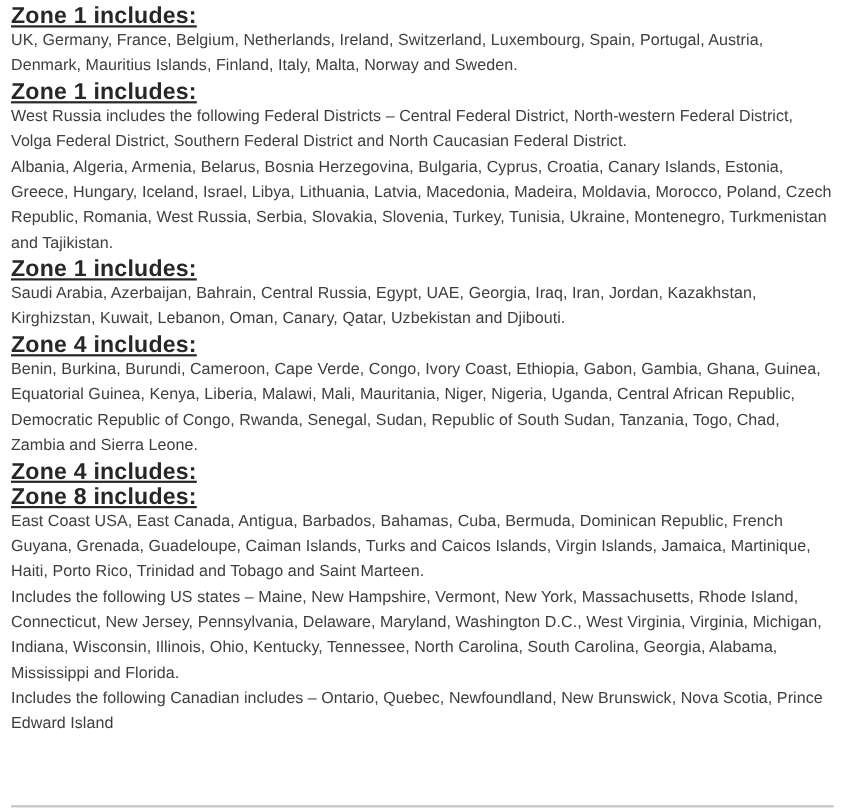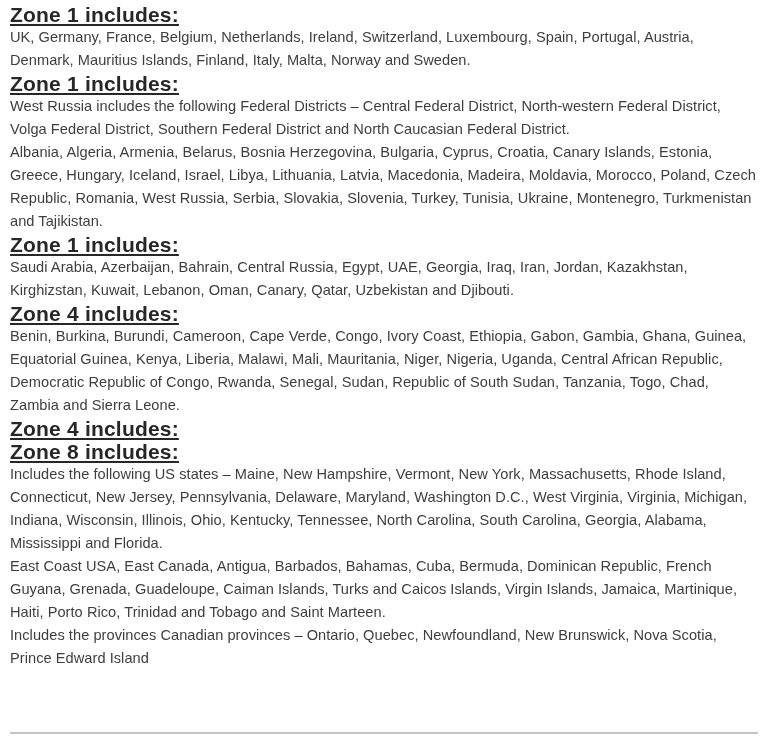--- a/index.html
+++ b/index.html
@@ -71,20 +71,20 @@
     <h2 class="zone-heading">Zone 4 includes:</h2>
     <p class="zone-paragraph">Benin, Burkina, Burundi, Cameroon, Cape Verde, Congo, Ivory Coast, Ethiopia, Gabon, Gambia, Ghana, Guinea, Equatorial Guinea, Kenya, Liberia, Malawi, Mali, Mauritania, Niger, Nigeria, Uganda, Central African Republic, Democratic Republic of Congo, Rwanda, Senegal, Sudan, Republic of South Sudan, Tanzania, Togo, Chad, Zambia and Sierra Leone.</p>
   </div>
 
   <div>
     <h2 class="zone-heading">Zone 4 includes:</h2>
   </div>
 
   <div>
     <h2 class="zone-heading">Zone 8 includes:</h2>
+    <p class="zone-paragraph">East Coast USA, East Canada, Antigua, Barbados, Bahamas, Cuba, Bermuda, Dominican Republic, French Guyana, Grenada, Guadeloupe, Caiman Islands, Turks and Caicos Islands, Virgin Islands, Jamaica, Martinique, Haiti, Porto Rico, Trinidad and Tobago and Saint Marteen.</p>
     <p class="zone-paragraph">Includes the following US states – Maine, New Hampshire, Vermont, New York, Massachusetts, Rhode Island, Connecticut, New Jersey, Pennsylvania, Delaware, Maryland, Washington D.C., West Virginia, Virginia, Michigan, Indiana, Wisconsin, Illinois, Ohio, Kentucky, Tennessee, North Carolina, South Carolina, Georgia, Alabama, Mississippi and Florida.</p>
-    <p class="zone-paragraph">East Coast USA, East Canada, Antigua, Barbados, Bahamas, Cuba, Bermuda, Dominican Republic, French Guyana, Grenada, Guadeloupe, Caiman Islands, Turks and Caicos Islands, Virgin Islands, Jamaica, Martinique, Haiti, Porto Rico, Trinidad and Tobago and Saint Marteen.</p>
-    <p class="zone-paragraph">Includes the provinces Canadian provinces – Ontario, Quebec, Newfoundland, New Brunswick, Nova Scotia, Prince Edward Island</p>
+    <p class="zone-paragraph">Includes the following Canadian includes – Ontario, Quebec, Newfoundland, New Brunswick, Nova Scotia, Prince Edward Island</p>
   </div>
 
   <div class="bottom-rule"></div>
 
 </div>
 
 </body></html>

